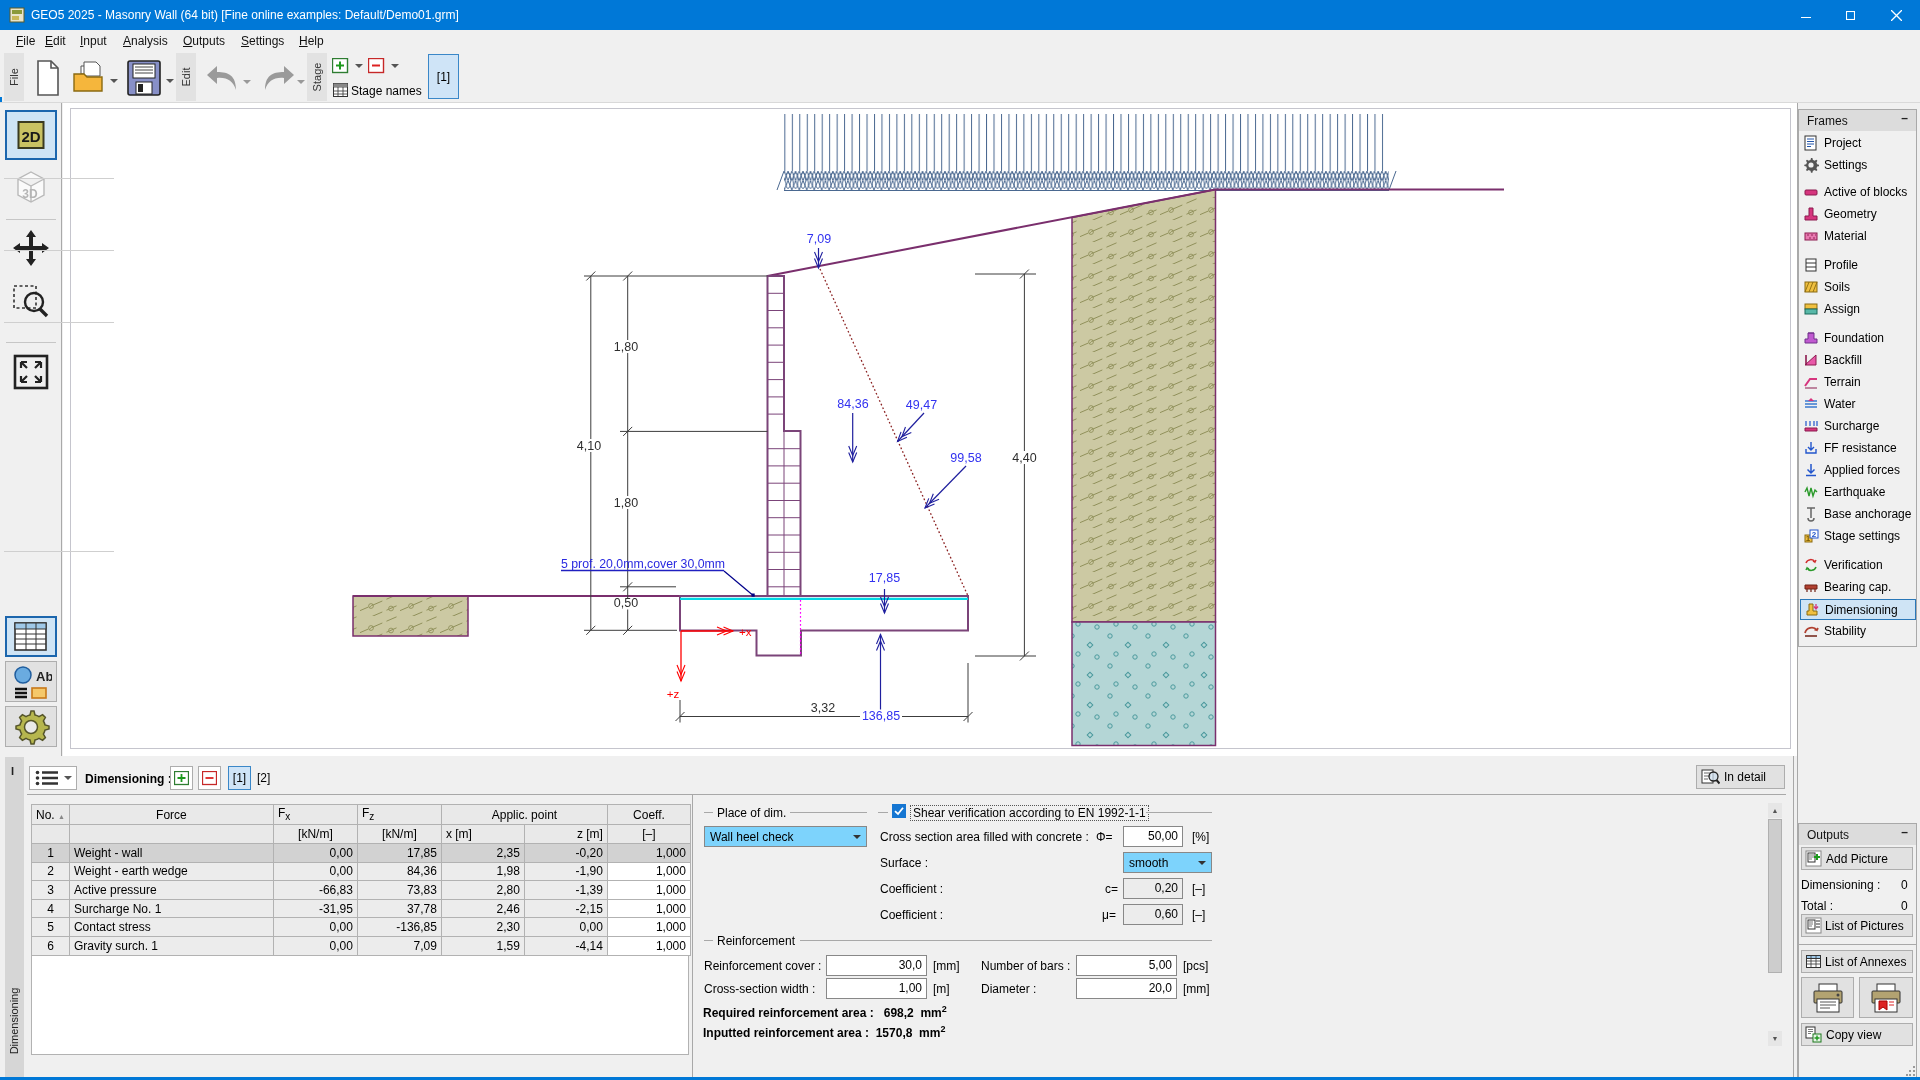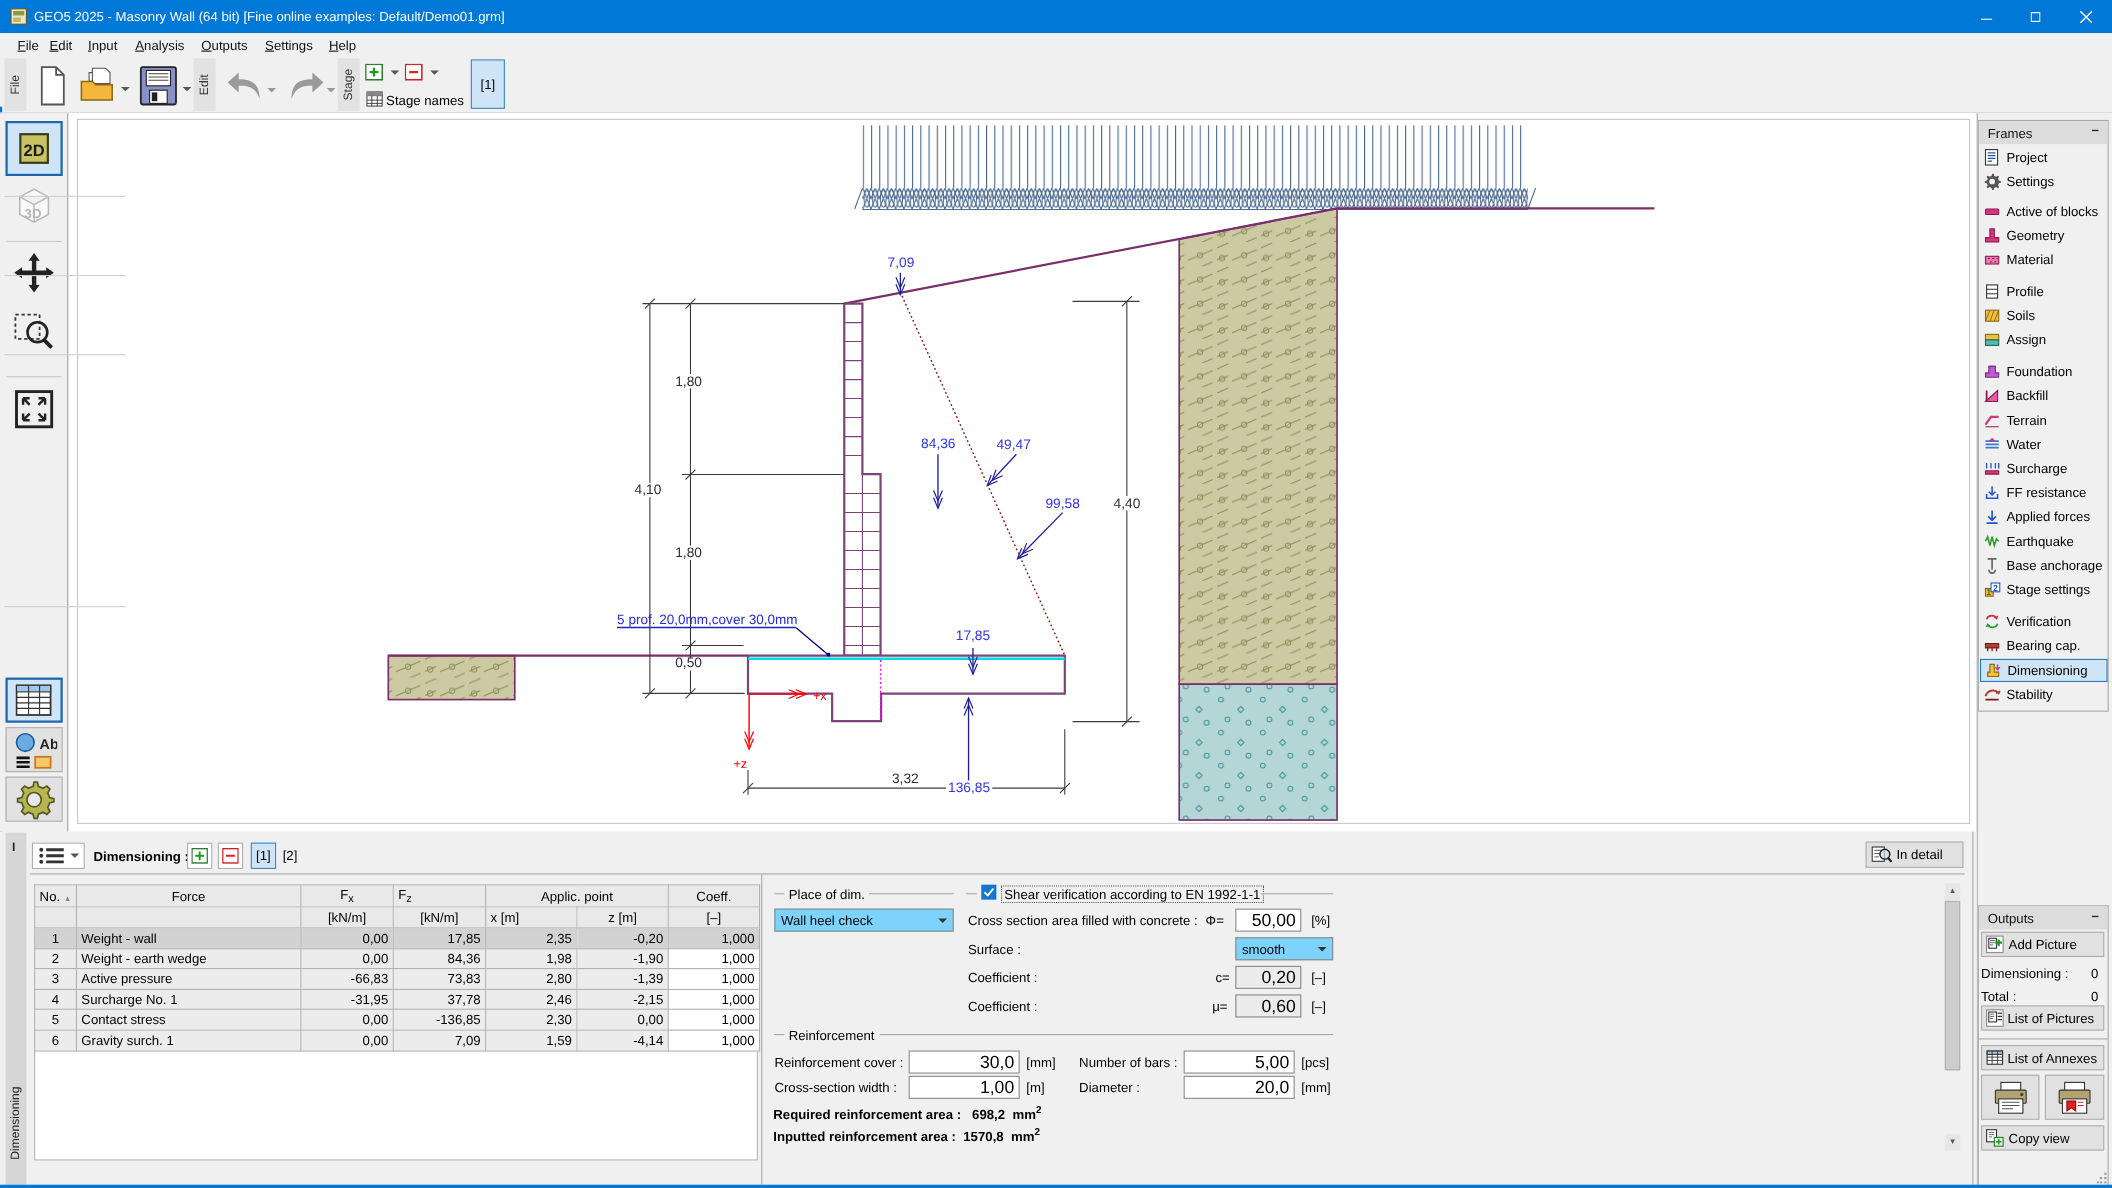--- a/index.html
+++ b/index.html
@@ -29,21 +29,21 @@
 .fitem .ic{position:absolute;left:3px;top:2px;width:16px;height:16px}
 .fitem .tx{position:absolute;left:24px;top:3px;white-space:nowrap}
 .fitem.sel{background:#cfe4f5;border:1px solid #2977b8;width:116px}
 .fsep{position:absolute;left:4px;width:110px;height:1px;background:#cfcfcf}
 .gbtn{position:absolute;background:#e1e1e1;border:1px solid #adadad;font-size:12px;color:#000;display:flex;align-items:center}
 #bottom{position:absolute;left:0;top:756px;width:1797px;height:324px;background:#f0f0f0}
 #btab{position:absolute;left:5px;width:19px;height:320px;background:#d6d6d6}
 #btab .i{position:absolute;left:6px;top:8px;font-size:11px;font-weight:700;color:#222}
 #btab .vt{position:absolute;left:-31px;top:258px;width:80px;transform:rotate(-90deg);font-size:11px;color:#222;text-align:center}
 #bluebottom{position:absolute;left:0;top:1077px;width:1920px;height:3px;background:#0078d7}
-.inp{position:absolute;background:#fff;border:1px solid #888;font-size:16px;color:#000;text-align:right;padding:2px 4px 0 0}
+.inp{position:absolute;background:#fff;border:1px solid #888;font-size:12px;color:#000;text-align:right;padding:2px 4px 0 0}
 .inp.dis{background:#ececec}
 .lbl{position:absolute;font-size:12px;color:#000;white-space:nowrap}
 .lbl.b{font-weight:700}
 .gline{position:absolute;height:1px;background:#a8a8a8}
 .combo{position:absolute;background:#7dd3fc;border:1px solid #888;font-size:12px;color:#000}
 .combo .cv{position:absolute;left:5px;top:3px}
 .combo .ca{position:absolute;right:5px;top:8px;width:0;height:0;border-left:4px solid transparent;border-right:4px solid transparent;border-top:4px solid #333}
 table.grid{border-collapse:collapse;table-layout:fixed;font-size:12px;color:#000;background:#fff}
 sup{font-size:9px}
 table.grid td,table.grid th{border:1px solid #b2b2b2;overflow:hidden;white-space:nowrap;font-weight:400;padding:0 4px}
@@ -583,32 +583,32 @@
   </div>
 <div class="gline" style="left:27px;top:794px;width:1759px"></div>
 <div class="abs" style="left:692px;top:795px;width:1px;height:282px;background:#a8a8a8"></div>
 
 <div class="abs" style="left:31px;top:804px;width:658px;height:251px;background:#fff;border:1px solid #b2b2b2"></div>
 <table class="grid abs" style="left:31px;top:804px">
 <tbody>
       <tr style="background:#e9e9e9;height:20px">
         <td style="width:36px;text-align:center">No. <span style="font-size:7px;color:#888">▲</span></td>
         <td style="width:204px;text-align:center">Force</td>
-        <td style="width:84px;text-align:center">F<sub>x</sub></td>
+        <td style="width:84px;">F<sub>x</sub></td>
         <td style="width:84px;text-align:left">F<sub>z</sub></td>
         <td colspan="2" style="width:166px;text-align:center">Applic. point</td>
         <td style="width:83px;text-align:center">Coeff.</td>
       </tr>
 <tr style="background:#e9e9e9;height:19px">
         <td></td>
         <td></td>
         <td style="text-align:center">[kN/m]</td>
         <td style="text-align:center">[kN/m]</td>
         <td style="width:83px;text-align:left">x [m]</td>
-        <td style="width:83px;text-align:center">z [m]</td>
+        <td style="width:83px;text-align:right">z [m]</td>
         <td style="text-align:center">[–]</td>
       </tr>
 <tr style="background:#d2d2d2;height:18.6px">
         <td style="text-align:center">1</td>
         <td>Weight - wall</td>
         <td style="text-align:right">0,00</td>
         <td style="text-align:right">17,85</td>
         <td style="text-align:right">2,35</td>
         <td style="text-align:right">-0,20</td>
         <td style="text-align:right">1,000</td>

